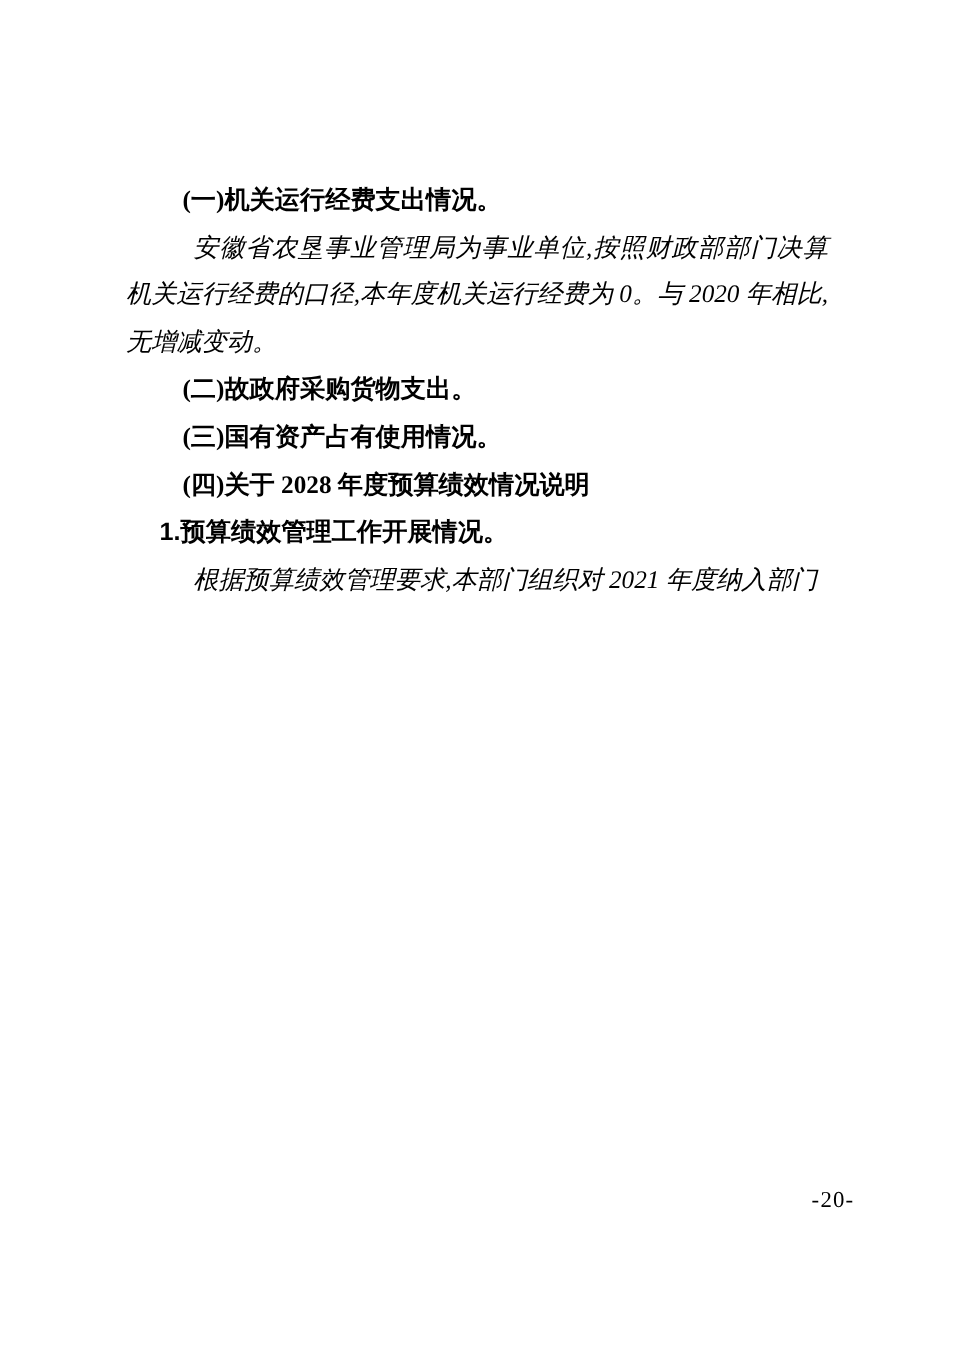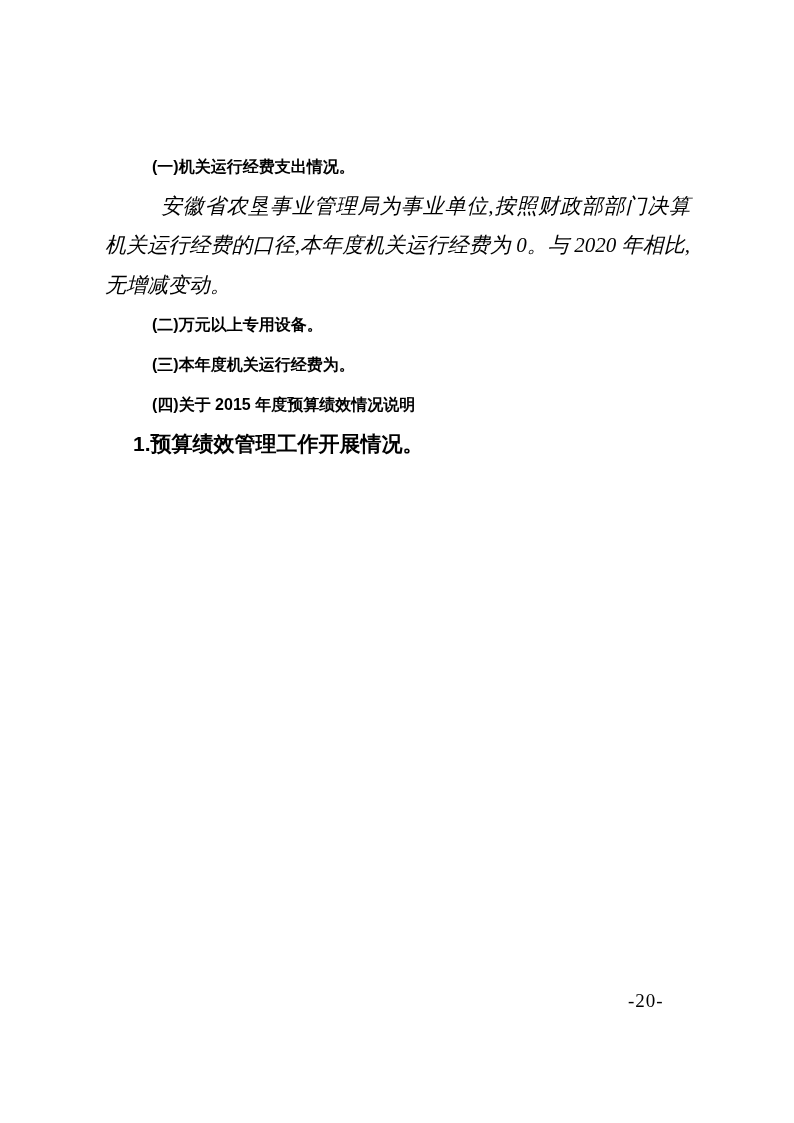--- a/index.html
+++ b/index.html
@@ -21,23 +21,23 @@
     left: 105px;
     top: 147px;
     width: 585px;
     font-size: 21px;
     line-height: 39.6px;
     text-align: justify;
     text-align-last: left;
   }
   .heading {
     margin: 0;
-    font-family: Liberation Sans, sans-serif;
+    font-family: Liberation Serif, serif;
     font-weight: 700;
-    font-size: 16px;
+    font-size: 21px;
     line-height: 39.6px;
     text-indent: 47px;
     text-align: right;
   }
   .subheading {
     margin: 0;
     font-family: "Liberation Sans", "DejaVu Sans", sans-serif;
     font-weight: 700;
     font-size: 21px;
     line-height: 39.6px;
@@ -47,38 +47,39 @@
   .para {
     margin: 0;
     text-indent: 56px;
     font-style: italic;
   }
   .page-number {
     position: absolute;
     left: 628px;
     top: 988px;
     width: 84px;
-    text-align: left;
+    text-align: right;
     font-size: 19px;
     line-height: 26px;
     letter-spacing: 1px;
   }
 </style>
 </head>
 <body>
 
 <div class="page">
   <div class="content">
 
     <h2 class="heading">(一)机关运行经费支出情况。</h2>
     <p class="para">安徽省农垦事业管理局为事业单位,按照财政部部门决算机关运行经费的口径,本年度机关运行经费为 0。与 2020 年相比,无增减变动。</p>
 
-    <h2 class="heading">(二)万元以上专用设备。</h2>
+    <h2 class="heading">(二)故政府采购货物支出。</h2>
 
-    <h2 class="heading">(三)本年度机关运行经费为。</h2>
+    <h2 class="heading">(三)国有资产占有使用情况。</h2>
 
-    <h2 class="heading">(四)关于 2015 年度预算绩效情况说明</h2>
+    <h2 class="heading">(四)关于 2028 年度预算绩效情况说明</h2>
     <h3 class="subheading">1.预算绩效管理工作开展情况。</h3>
+    <p class="para">根据预算绩效管理要求,本部门组织对 2021 年度纳入部门</p>
 
   </div>
 
   <div class="page-number">-20-</div>
 </div>
 
 </body></html>

